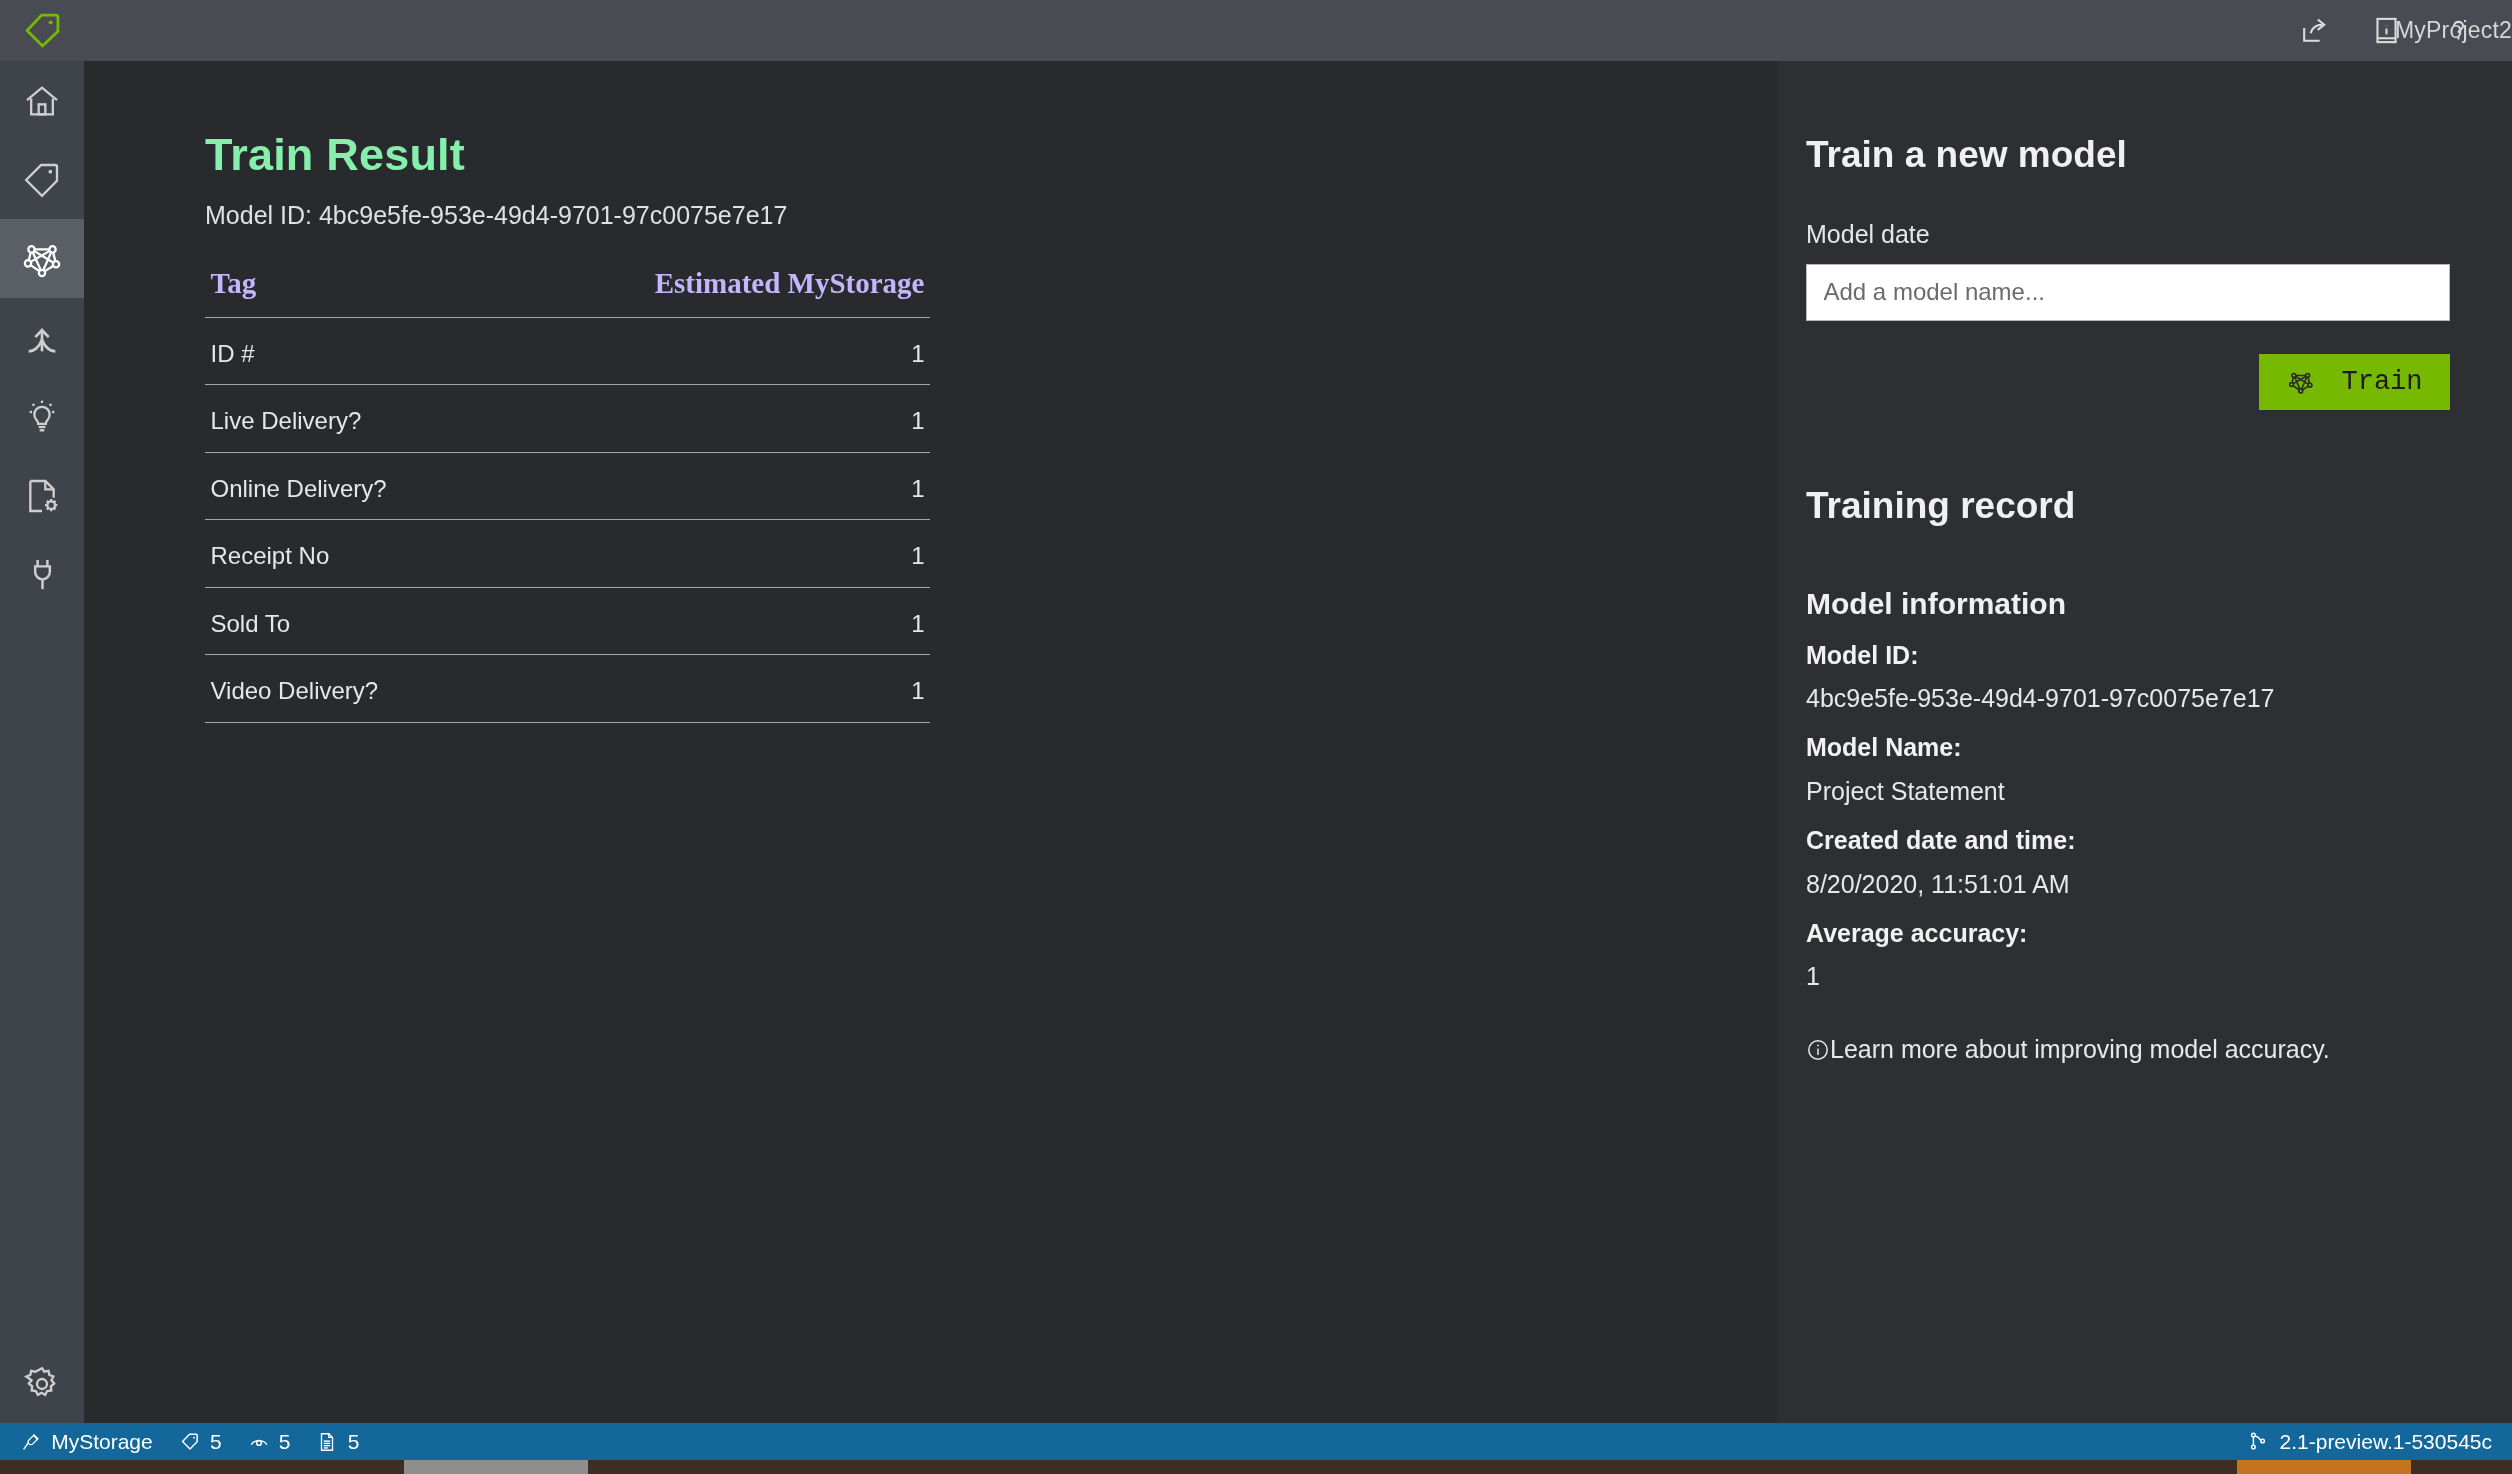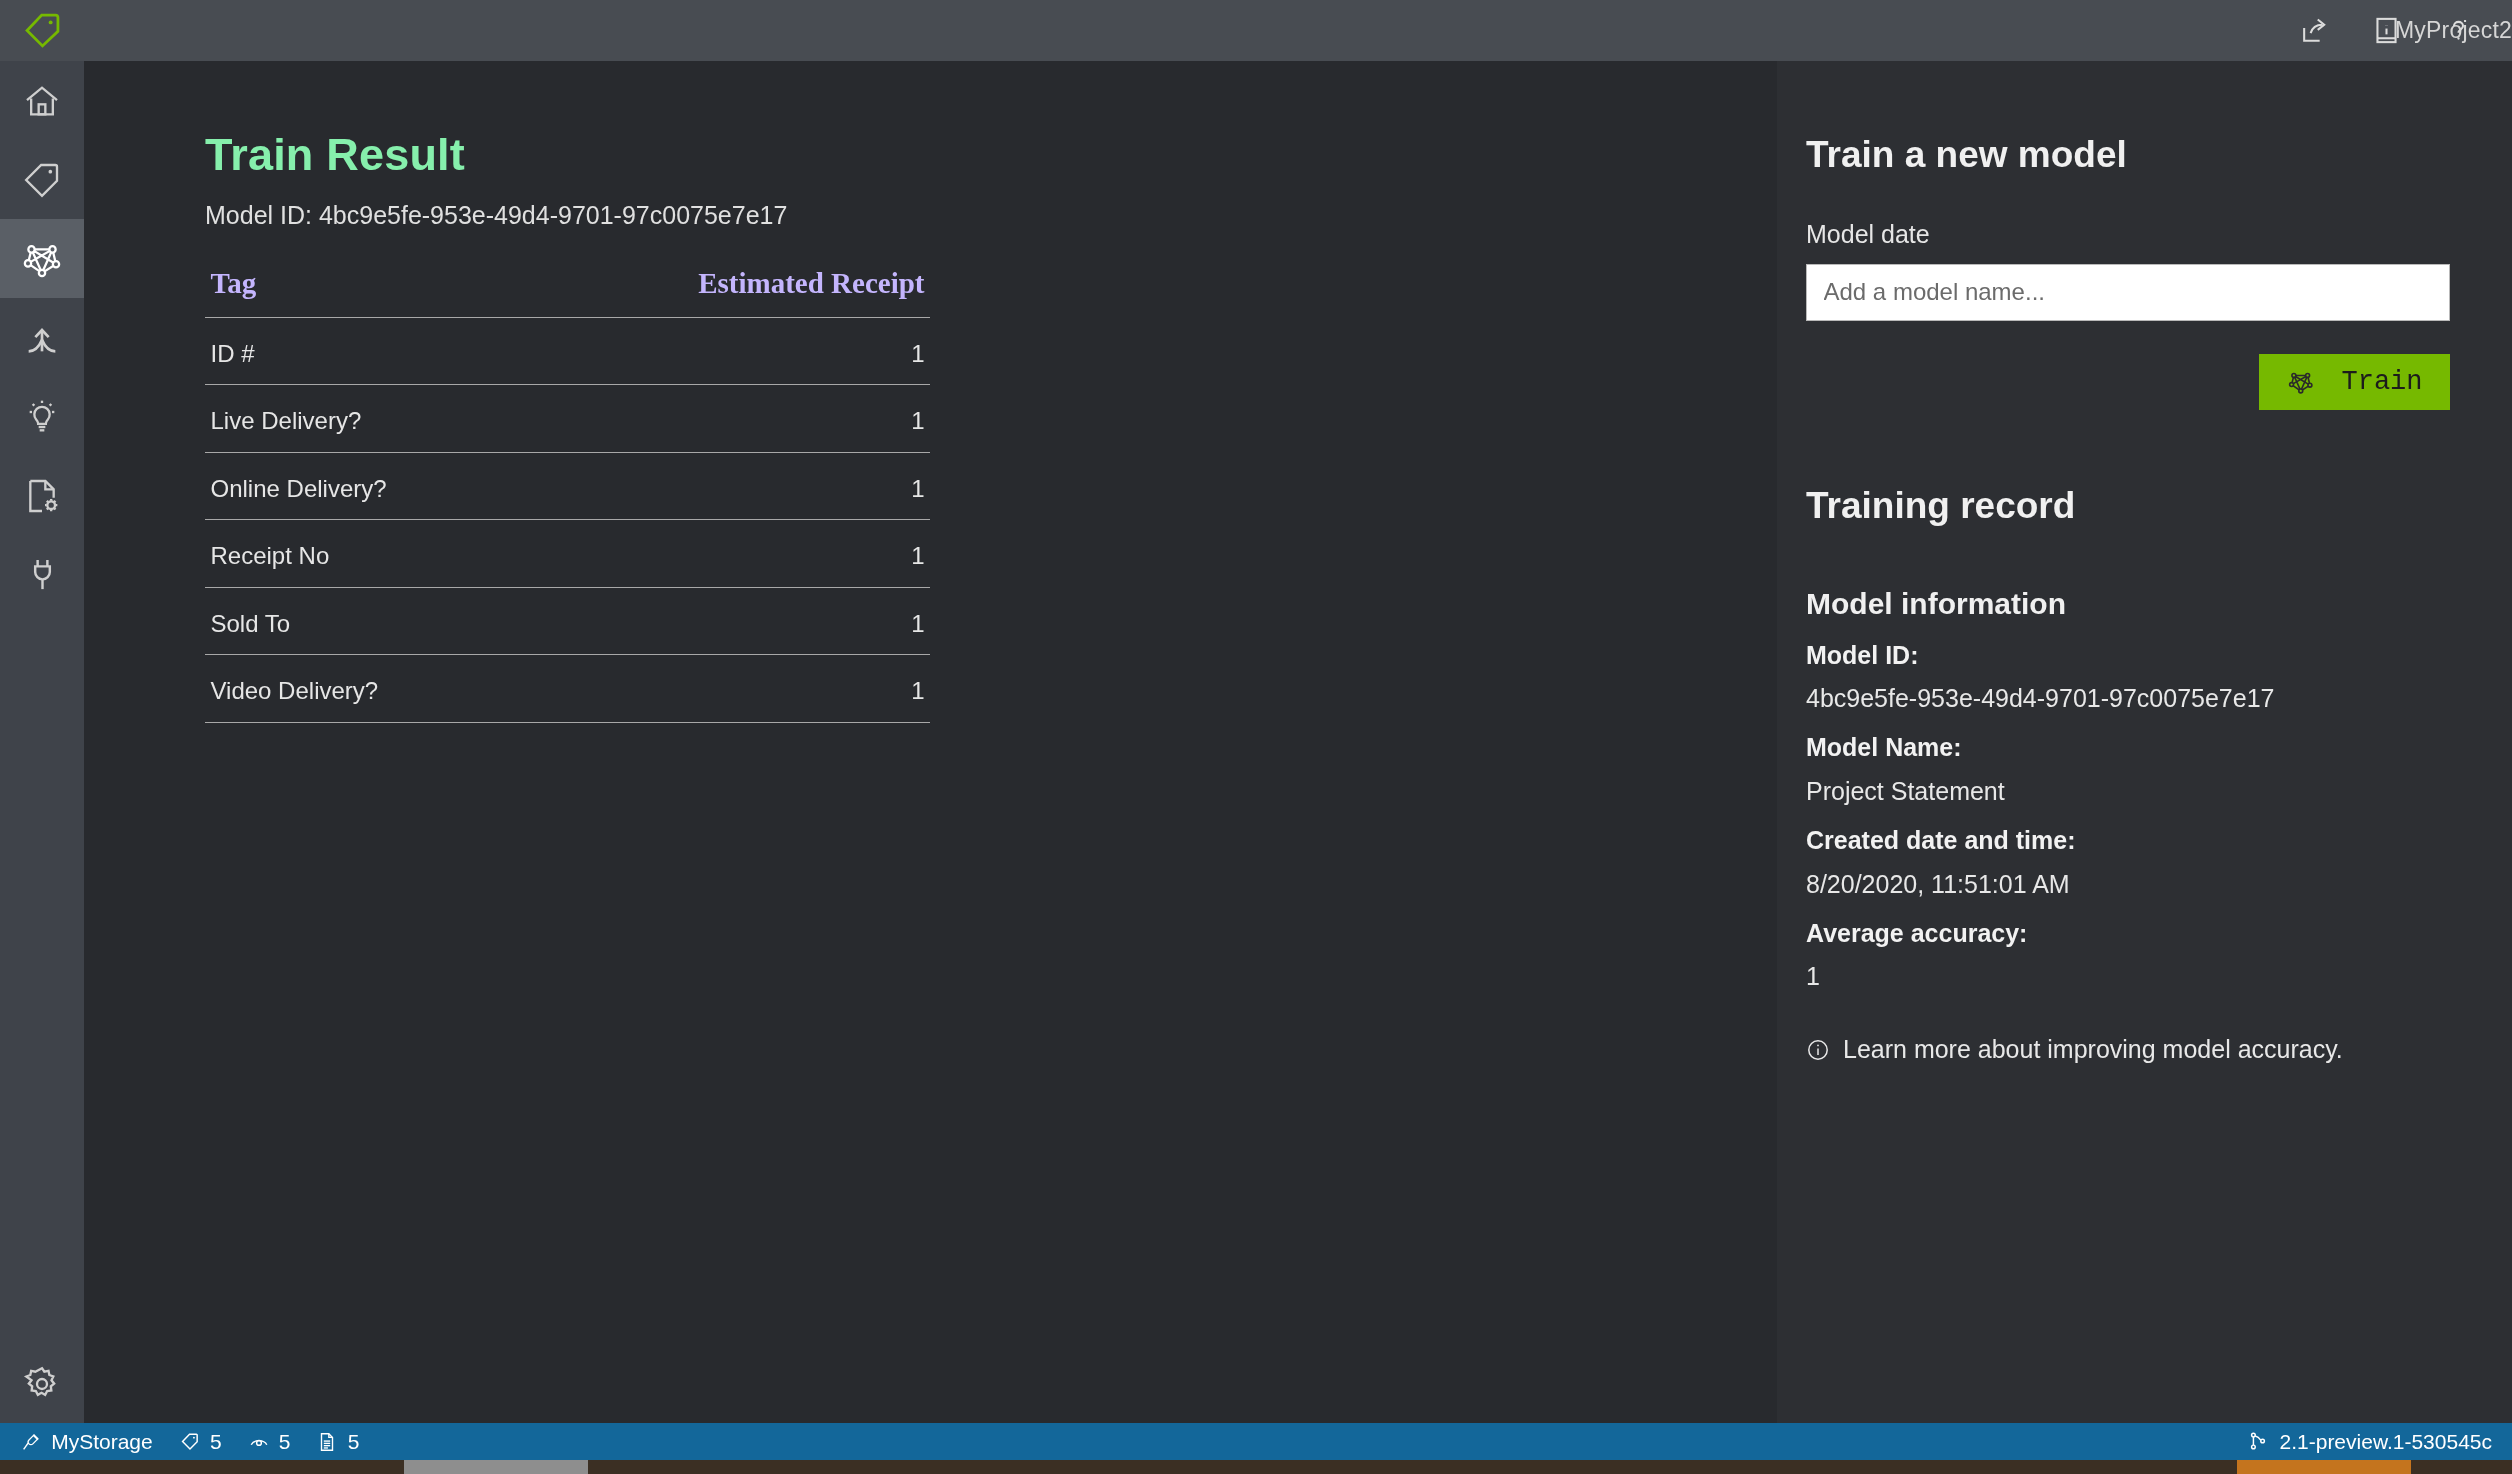--- a/index.html
+++ b/index.html
@@ -79,21 +79,21 @@
   .train-row { margin-top: 33px; display: flex; justify-content: flex-end; }
   .train-btn {
     background: #76b900; border: none; color: #1c1c1c; font-size: 27px;
     padding: 13px 27.5px; display: flex; align-items: center; gap: 27px; cursor: pointer;
     font-family: Liberation Mono, monospace;
   }
   .rp-h2 { margin-top: 75px; font-size: 37px; font-weight: 600; color: #f0f0f0; }
   .rp-h3 { margin-top: 60px; font-size: 30px; font-weight: 600; color: #f0f0f0; }
   .rp-key { margin-top: 20px; font-size: 25px; font-weight: 700; color: #f2f2f2; }
   .rp-val { margin-top: 14.7px; font-size: 25px; color: #e8e8e8; }
-  .rp-note { margin-top: 44px; display: flex; align-items: center; gap: 13px; font-size: 25px; color: #e8e8e8; cursor: pointer; }
+  .rp-note { margin-top: 44px; display: flex; align-items: center; font-size: 25px; color: #e8e8e8; cursor: pointer; }
 
   
   .statusbar {
     height: 37px; flex: 0 0 37px; background: #13679a; display: flex; align-items: center;
     color: #ffffff; font-size: 21px; padding: 0 20px;
   }
   .sb-group { display: flex; align-items: center; gap: 9.2px; margin-right: 26px; cursor: pointer; }
   .sb-right { margin-left: auto; display: flex; align-items: flex-start; gap: 11px; cursor: pointer; }
 
   
@@ -230,21 +230,21 @@
     </div>
 
     <div class="main">
       <div class="page-title">Train Result</div>
       <div class="model-id-line">Model ID: 4bc9e5fe-953e-49d4-9701-97c0075e7e17</div>
 
       <table class="result-table">
         <thead>
           <tr>
             <th class="tag-col">Tag</th>
-            <th class="acc-col">Estimated Receipt</th>
+            <th class="acc-col">Estimated MyStorage</th>
           </tr>
         </thead>
         <tbody>
           <tr>
             <td>ID #</td>
             <td class="acc">1</td>
           </tr>
           <tr>
             <td>Live Delivery?</td>
             <td class="acc">1</td>

